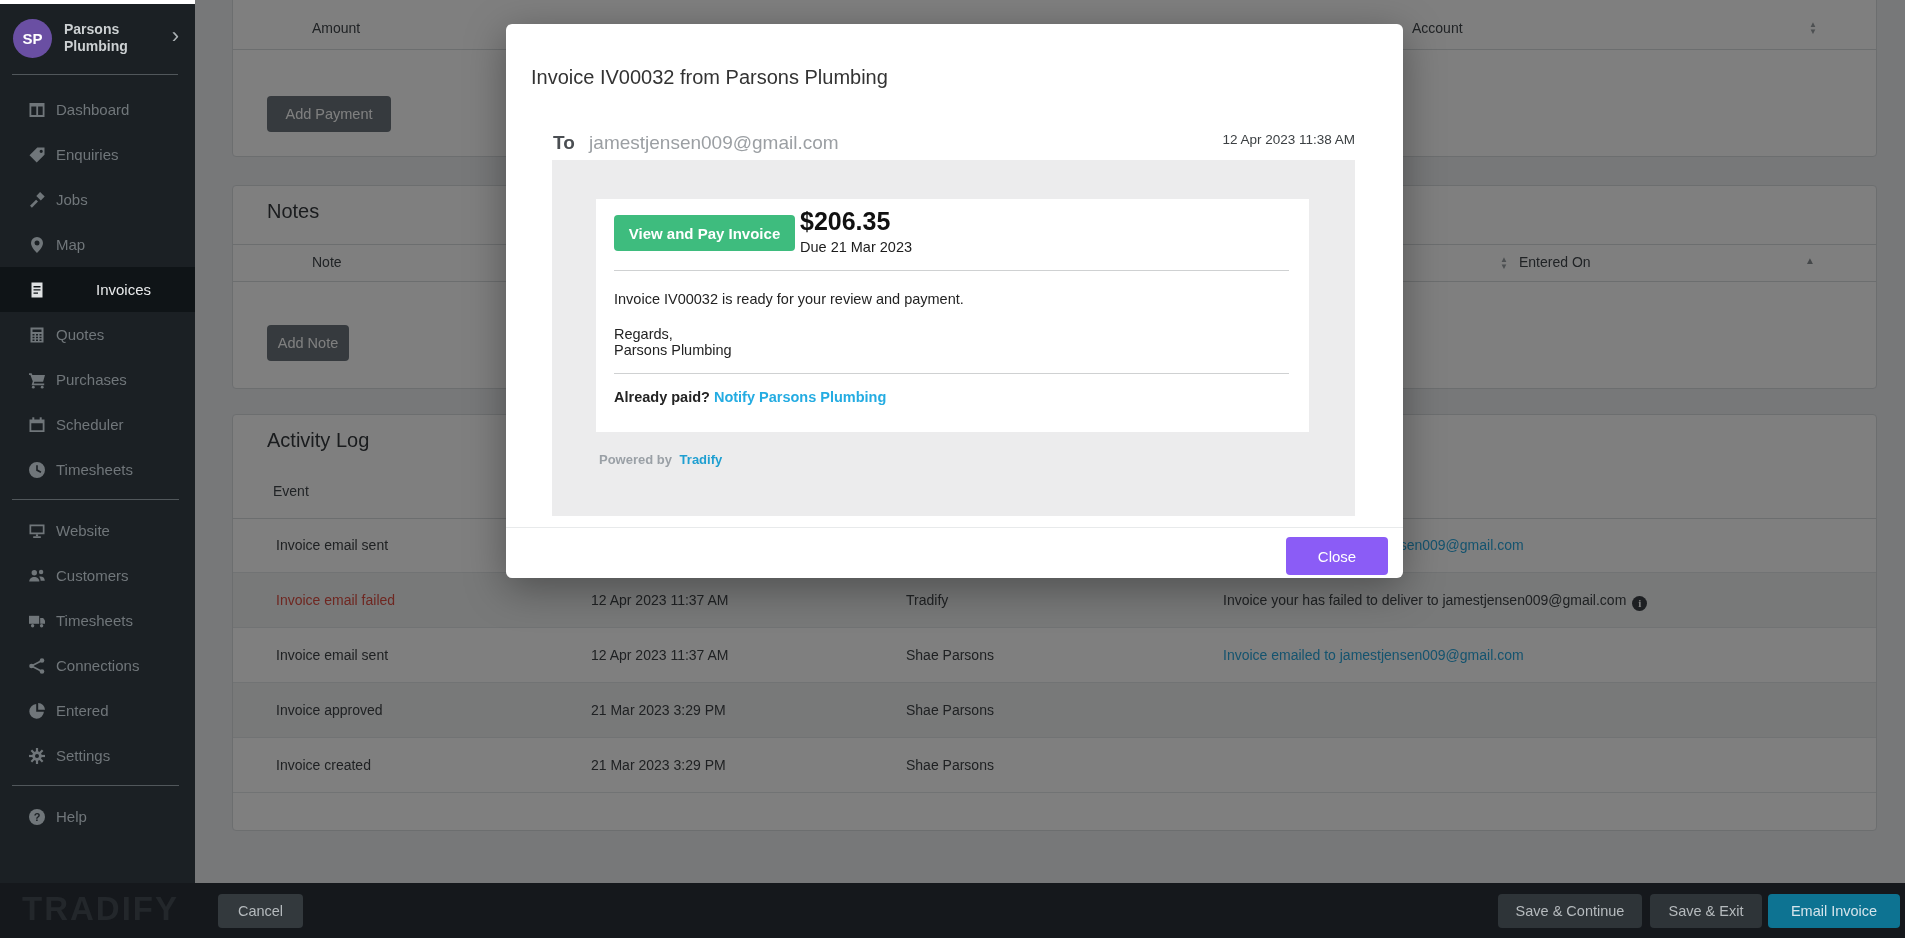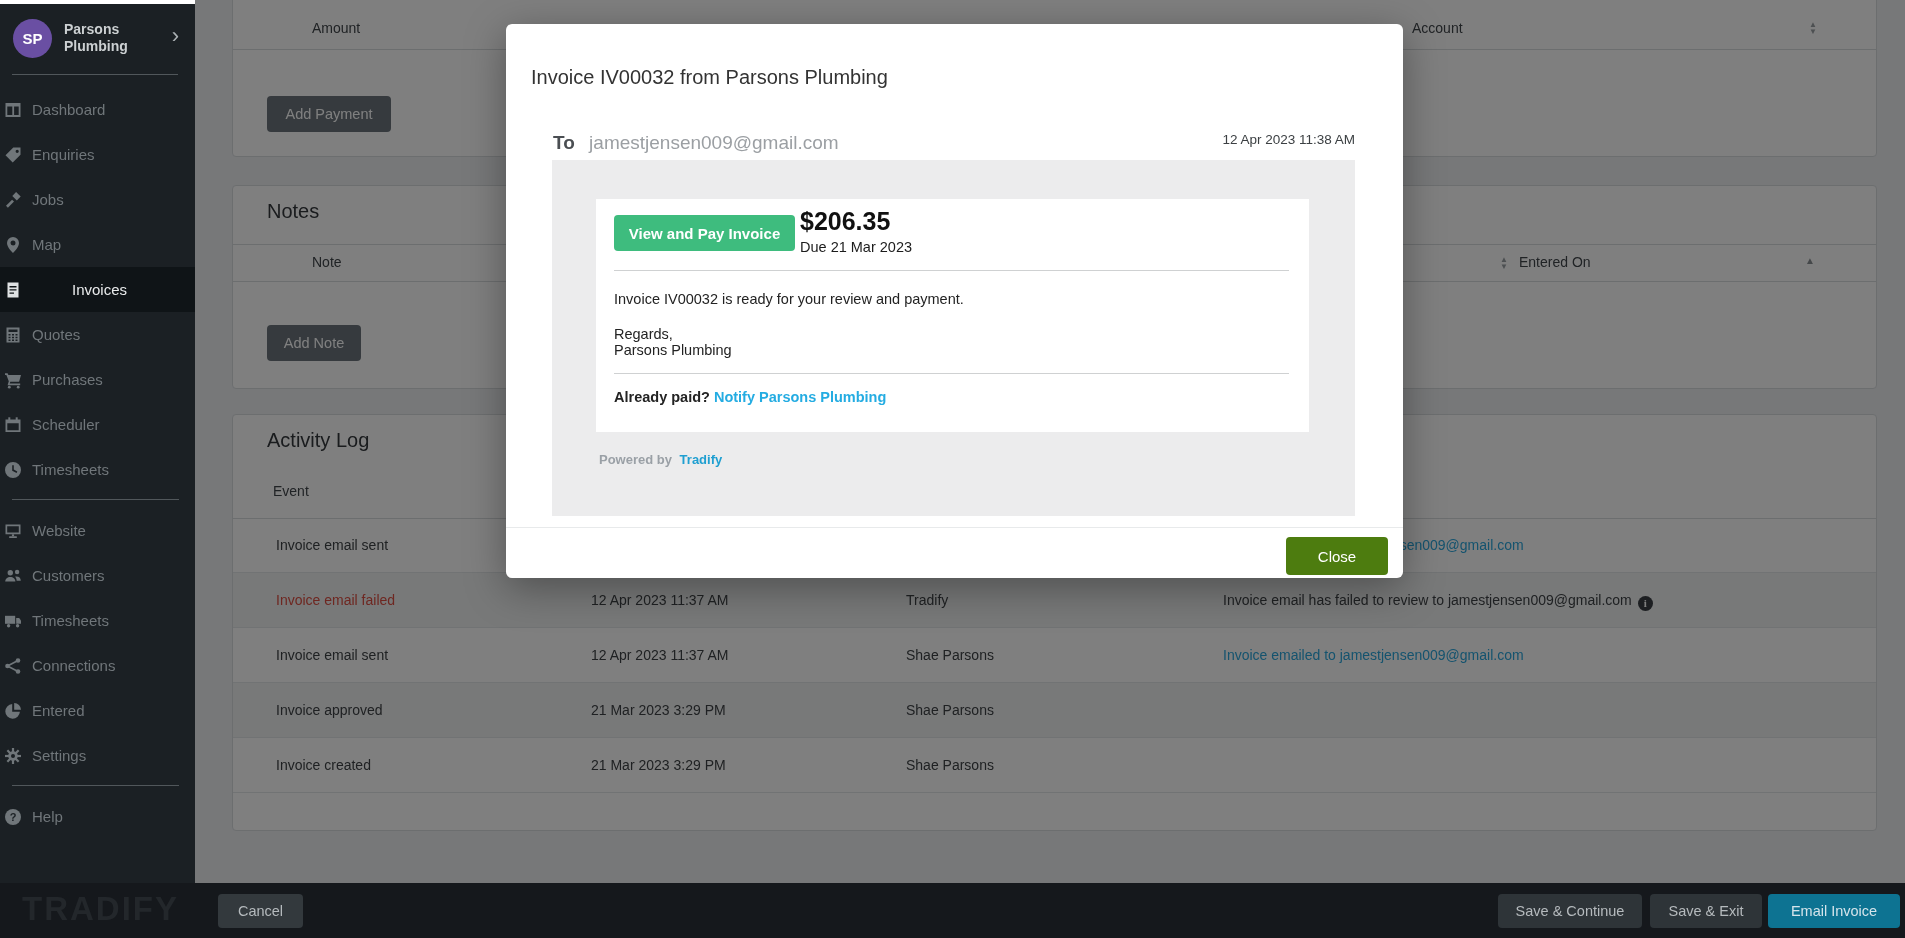--- a/index.html
+++ b/index.html
@@ -8,21 +8,21 @@
   
   #sidebar { position:absolute; left:0; top:4px; width:195px; height:938px; background:#1b2024; z-index:2; }
   #side-header { position:absolute; left:0; top:0; width:195px; height:70px; cursor:pointer; }
   #avatar { position:absolute; left:13px; top:15px; width:39px; height:39px; border-radius:50%;
     background:#6a4fa3; color:#fff; font-weight:bold; font-size:15px; display:flex; align-items:center; justify-content:center; }
   #company-name { position:absolute; left:64px; top:17px; width:92px; color:#ccd0d2; font-weight:bold; font-size:14px; line-height:17px; }
   #side-chevron { position:absolute; right:16px; top:21px; color:#aab0b3; font-size:22px; line-height:22px; }
   .side-divider { height:1px; background:#51575b; margin:7px 16px 8px 12px; }
   #side-divider-top { position:absolute; left:12px; right:17px; top:70px; height:1px; background:#51575b; }
   #nav { position:absolute; left:0; top:83px; width:195px; }
-  .nav-item { height:45px; display:flex; align-items:center; padding-left:4px; color:#70767a; font-size:15px; cursor:pointer; }
+  .nav-item { height:45px; display:flex; align-items:center; padding-left:28px; color:#70767a; font-size:15px; cursor:pointer; }
   .nav-item .nicon { width:18px; height:18px; margin-right:10px; flex:0 0 18px; display:inline-flex; }
   .nav-item.active { background:#0f1417; color:#e9ebec;gap:40px; }
   .nav-item.active .nicon { color:#dfe2e3; }
   
   #main { position:absolute; left:195px; top:0; width:1710px; height:883px; background:#eef0f2; z-index:1; }
   .card { position:absolute; background:#fff; border:1px solid #d8dcdf; border-radius:4px; }
   .col-header { position:absolute; font-size:14px; font-weight:500; color:#41464b; }
   .section-title { position:absolute; font-size:20px; font-weight:500; color:#35393d; }
   .btn-gray { position:absolute; background:#6c757d; color:#fff; border:none; border-radius:4px;
     font-size:14.5px; font-family:inherit; cursor:pointer; }
@@ -58,21 +58,21 @@
   #due { position:absolute; left:204px; top:40px; font-size:14.5px; color:#1c1c1c; }
   .e-hr { position:absolute; left:18px; right:20px; border-top:1px solid #cfd1d2; }
   #e-body { position:absolute; left:18px; top:92px; font-size:14.5px; color:#232323; }
   #e-regards { position:absolute; left:18px; top:127px; font-size:14.5px; color:#232323; }
   #e-sign { position:absolute; left:18px; top:143px; font-size:14.5px; color:#232323; }
   #e-already { position:absolute; left:18px; top:190px; font-size:14.5px; font-weight:600; color:#232323; }
   #notify-link { color:#24ace2; cursor:pointer; }
   #powered { position:absolute; left:47px; top:292px; font-size:13px; font-weight:bold; color:#9aa0a6; }
   #powered-brand { color:#1f9fd1; margin-left:4px; cursor:pointer; }
   #modal-footer-line { position:absolute; left:0; right:0; top:503px; border-top:1px solid #e8eaeb; }
-  #close-btn { position:absolute; right:15px; top:513px; width:102px; height:38px; background:#4d7c0f; border:none;
+  #close-btn { position:absolute; right:15px; top:513px; width:102px; height:38px; background:#8b5cf6; border:none;
     border-radius:4px; color:#fff; font-size:15px; font-family:inherit; cursor:pointer; }
   
   #footer { position:absolute; left:0; bottom:0; width:1905px; height:55px; background:#15181c; z-index:6; }
   #footer-logo { position:absolute; left:22px; top:7px; font-size:33px; font-weight:bold; letter-spacing:2px; color:#23272b; }
   .fbtn { position:absolute; top:11px; height:34px; border:none; border-radius:4px; background:#2e3438; color:#b5babd;
     font-size:14.5px; font-family:inherit; cursor:pointer; }
   #cancel-btn { left:218px; width:85px; background:#33393d; }
   #save-continue-btn { left:1498px; width:144px; }
   #save-exit-btn { left:1650px; width:112px; }
   #email-invoice-btn { left:1768px; width:132px; background:#0d7392; color:#d5e4eb; }
@@ -267,39 +267,39 @@
     <div class="section-title" style="left:34px; top:14px;">Notes</div>
     <div class="hr-line" style="top:58px;"></div>
     <div class="col-header" style="left:79px; top:68px; font-weight:400;">Note</div>
     <span class="sort-toggle" style="left:1267px; top:70px;">
         <span>▲</span>
         <span>▼</span>
       </span>
     <div class="col-header" style="left:1286px; top:68px; font-weight:400;">Entered On</div>
     <span class="sort-asc" style="left:1572px; top:69px;">▲</span>
     <div class="hr-line" style="top:95px;"></div>
-    <button class="btn-gray" style="left:34px; top:139px; width:94px; height:36px;">Add Note</button>
+    <button class="btn-gray" style="left:34px; top:139px; width:82px; height:36px;">Add Note</button>
   </div>
 
   <div class="card" style="left:37px; top:414px; width:1645px; height:417px;">
     <div class="section-title" style="left:34px; top:14px;">Activity Log</div>
     <div class="col-header" style="left:40px; top:68px; font-weight:400;">Event</div>
     <div class="hr-line" style="top:103px;"></div>
     <div id="act-rows">
       <div class="arow">
         <span class="cell c-event">Invoice email sent</span>
         <span class="cell c-date"></span>
         <span class="cell c-user"></span>
         <span class="cell c-detail link">Invoice emailed to jamestjensen009@gmail.com</span>
       </div>
       <div class="arow striped">
         <span class="cell c-event red-text">Invoice email failed</span>
         <span class="cell c-date">12 Apr 2023 11:37 AM</span>
         <span class="cell c-user">Tradify</span>
-        <span class="cell c-detail"><span>Invoice email has failed to review to jamestjensen009@gmail.com</span><span class="info-icon">i</span></span>
+        <span class="cell c-detail"><span>Invoice your has failed to deliver to jamestjensen009@gmail.com</span><span class="info-icon">i</span></span>
       </div>
       <div class="arow">
         <span class="cell c-event">Invoice email sent</span>
         <span class="cell c-date">12 Apr 2023 11:37 AM</span>
         <span class="cell c-user">Shae Parsons</span>
         <span class="cell c-detail link">Invoice emailed to jamestjensen009@gmail.com</span>
       </div>
       <div class="arow striped">
         <span class="cell c-event">Invoice approved</span>
         <span class="cell c-date">21 Mar 2023 3:29 PM</span>

